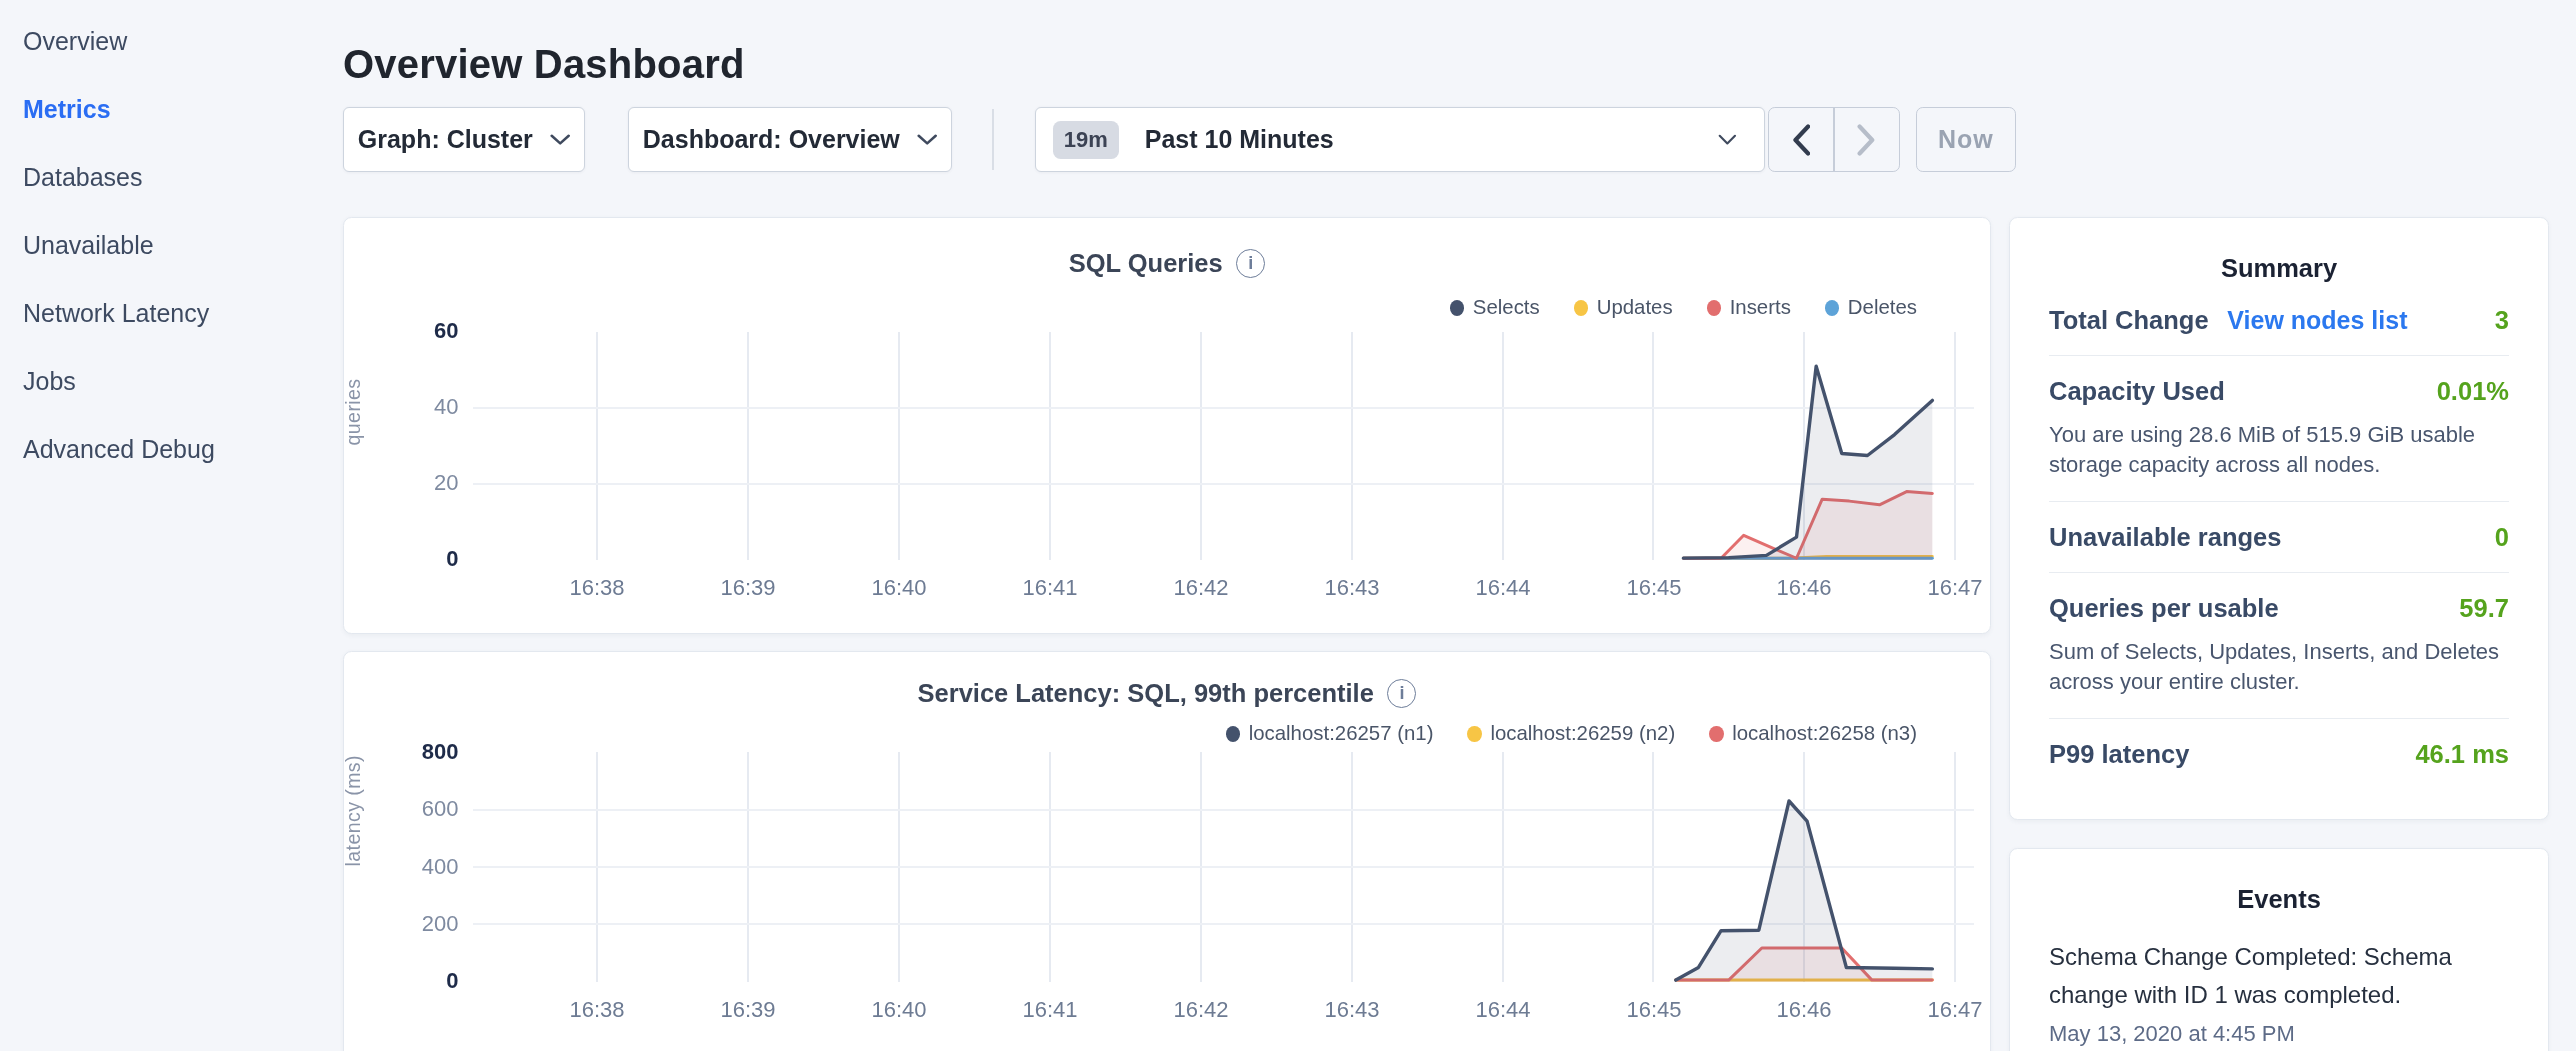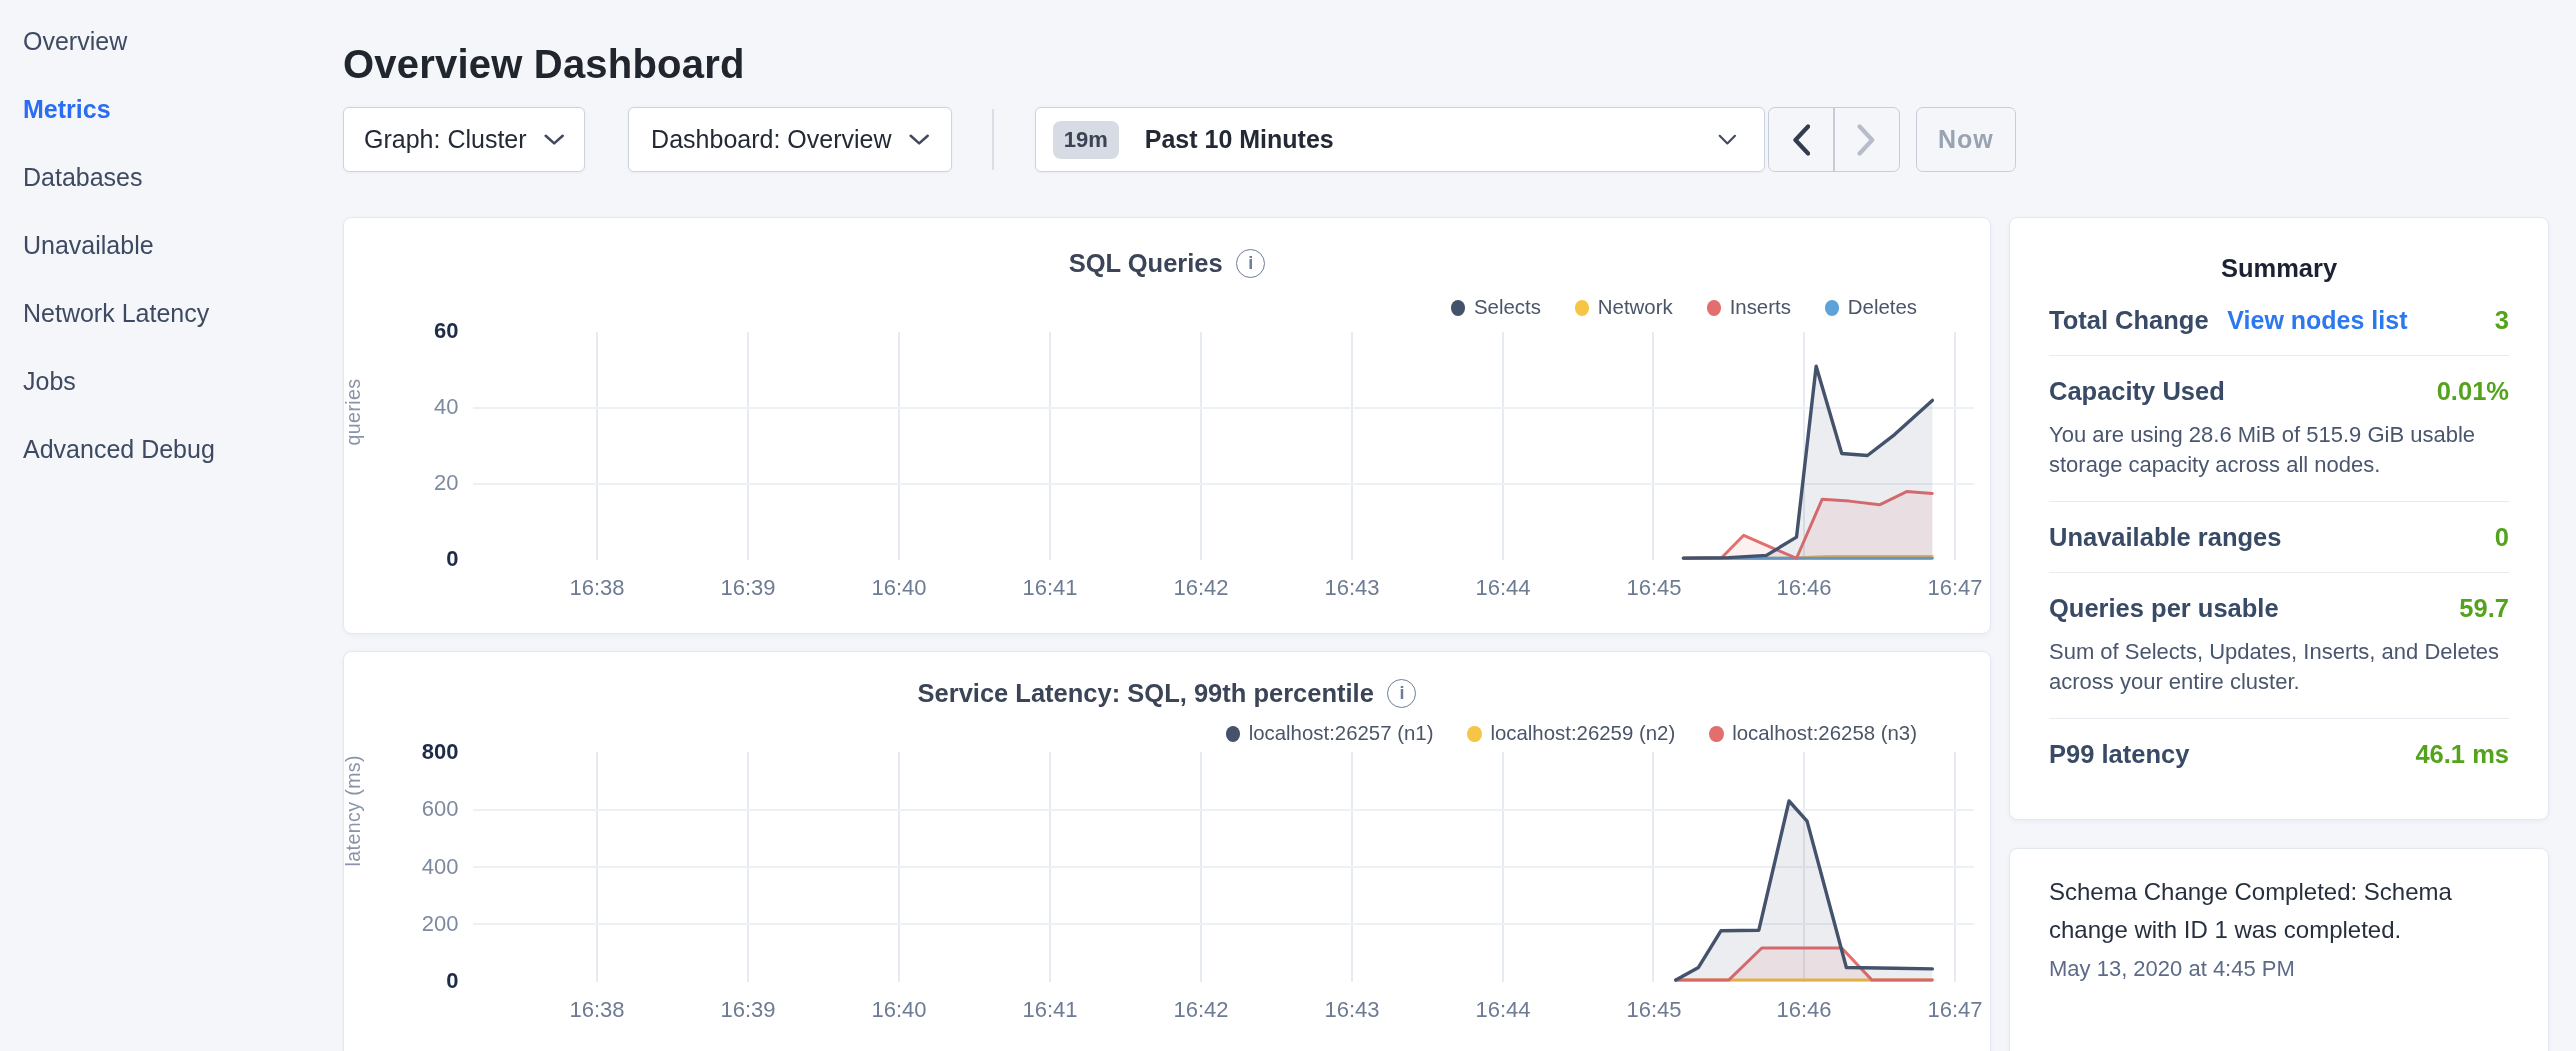--- a/index.html
+++ b/index.html
@@ -10,21 +10,21 @@
   
   .sidebar{position:absolute;left:0;top:0;width:340px;height:1051px;padding-top:6.8px;box-sizing:border-box;}
   .nav-item{height:68px;line-height:68px;padding-left:23px;font-size:25px;color:#3d4a61;cursor:pointer;white-space:nowrap;}
   .nav-item.active{color:#2a6df3;font-weight:700;}
 
   
   .page-title{position:absolute;left:343px;top:15.3px;font-size:40px;font-weight:700;color:#20252e;letter-spacing:0.2px;}
   .toolbar{position:absolute;left:343px;top:107px;height:65px;display:flex;align-items:stretch;}
   .dd-btn{display:flex;align-items:center;justify-content:center;gap:17px;background:#fff;
     border:1.7px solid #cdd4de;border-radius:6px;box-sizing:border-box;height:65px;
-    font-size:25px;font-weight:400;color:#232a36;box-shadow:0 0.9px 2.6px rgba(50,60,80,.05);cursor:pointer;font-family:inherit;}
+    font-size:25px;font-weight:700;color:#232a36;box-shadow:0 0.9px 2.6px rgba(50,60,80,.05);cursor:pointer;font-family:inherit;}
   .dd-graph{width:242px;}
   .dd-dash{width:324px;margin-left:43px;}
   .vdiv{width:1.7px;background:#d9dee6;margin:1.7px 0 1.7px 40px;}
   .time-select{position:relative;margin-left:41px;width:730px;height:65px;background:#fff;border:1.7px solid #cdd4de;
     border-radius:6px;box-sizing:border-box;display:flex;align-items:center;cursor:pointer;box-shadow:0 0.9px 2.6px rgba(50,60,80,.05);}
   .time-badge{margin-left:17px;background:#d7dbe3;border-radius:7.7px;padding:6px 11px;font-size:22px;font-weight:700;color:#3c4354;}
   .time-label{margin-left:26px;font-size:25px;font-weight:700;color:#232a36;}
   .time-chevron{position:absolute;right:27px;top:26px;}
   .pager{margin-left:3.4px;height:65px;display:flex;border:1.7px solid #c6cdd9;border-radius:6.8px;box-sizing:border-box;}
   .pager button{width:64px;border:none;background:transparent;display:flex;align-items:center;justify-content:center;cursor:pointer;padding:0;}
@@ -127,21 +127,21 @@
         <span class="chart-title">SQL Queries</span>
         <span class="info-icon">i</span>
       </div>
       <div class="legend" style="top: 78px;">
         <div class="legend-item">
           <span class="legend-dot" style="background: rgb(68, 82, 108);"></span>
           <span class="legend-label">Selects</span>
         </div>
         <div class="legend-item">
           <span class="legend-dot" style="background: rgb(247, 197, 69);"></span>
-          <span class="legend-label">Network</span>
+          <span class="legend-label">Updates</span>
         </div>
         <div class="legend-item">
           <span class="legend-dot" style="background: rgb(226, 110, 110);"></span>
           <span class="legend-label">Inserts</span>
         </div>
         <div class="legend-item">
           <span class="legend-dot" style="background: rgb(93, 163, 216);"></span>
           <span class="legend-label">Deletes</span>
         </div>
       </div>
@@ -275,20 +275,21 @@
         <div class="sum-row">
           <div class="sum-head">
             <span class="sum-label">P99 latency</span>
             <span class="sum-value">46.1 ms</span>
           </div>
         </div>
       </div>
   </section>
 
   <section class="card events-card">
+    <h3 class="panel-title">Events</h3>
     <div id="events-list">
         <div>
           <div class="event-text">Schema Change Completed: Schema change with ID 1 was completed.</div>
           <div class="event-time">May 13, 2020 at 4:45 PM</div>
         </div>
       </div>
   </section>
 
 </div>
 

